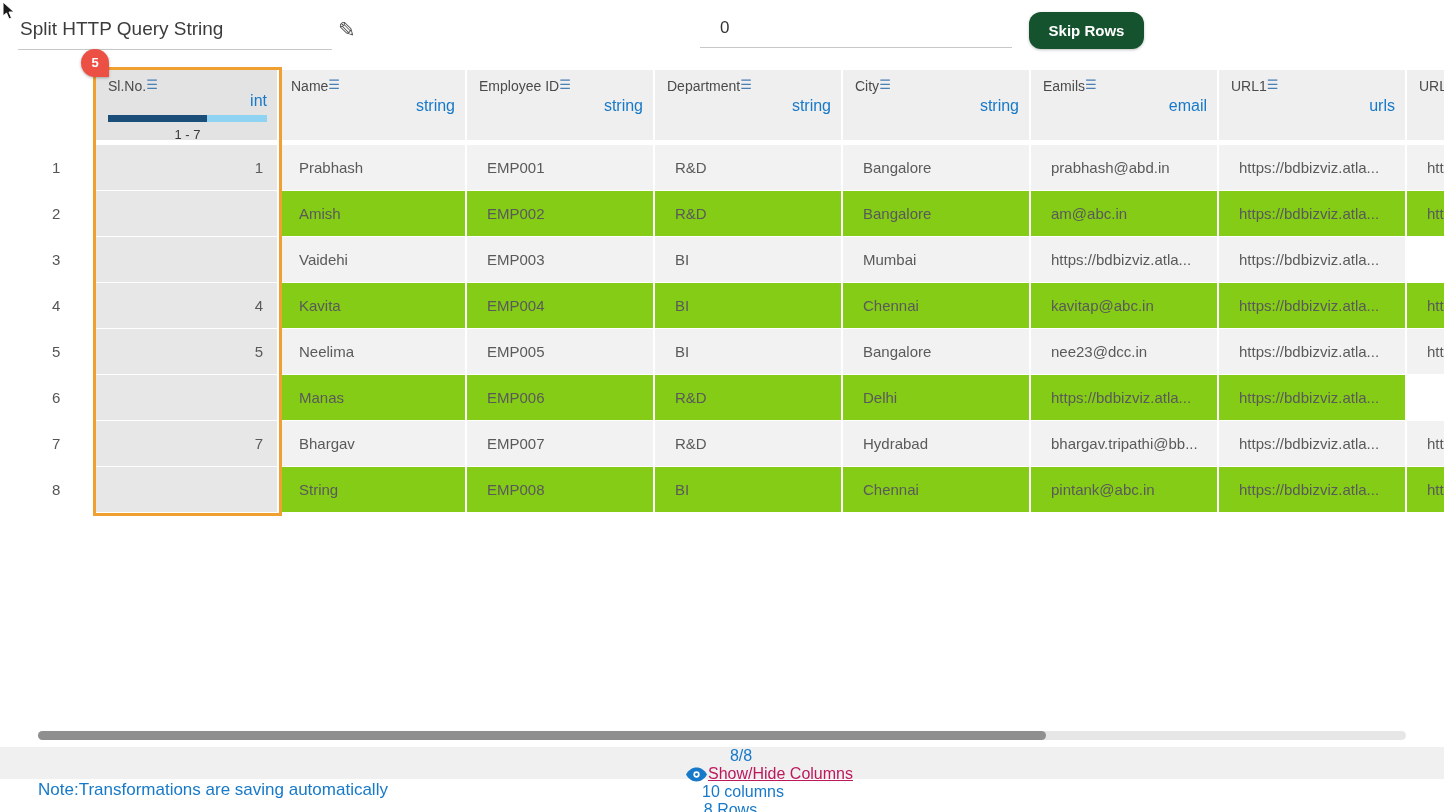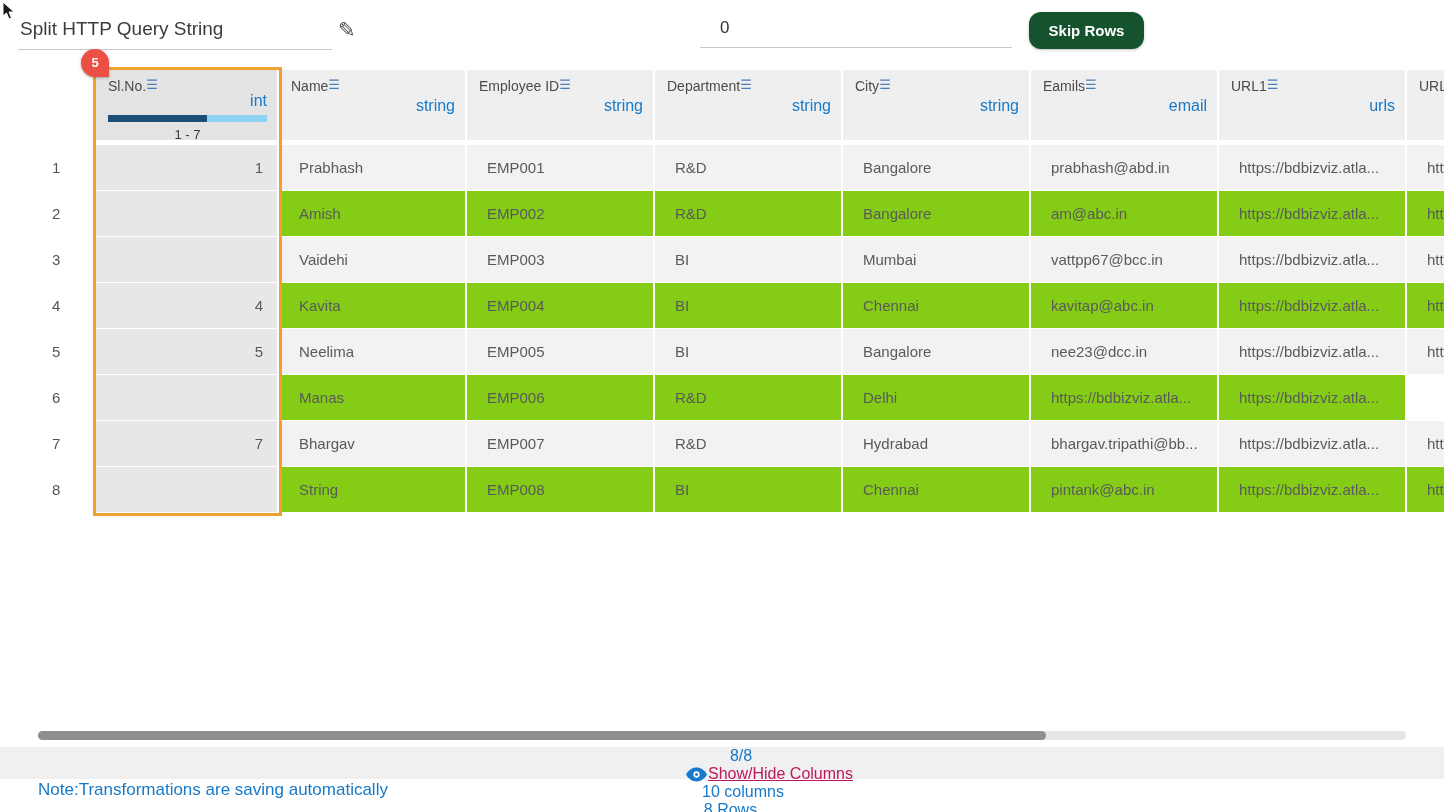--- a/index.html
+++ b/index.html
@@ -204,21 +204,20 @@
         <div class="tcell">https://bdbizviz.atla...</div>
         <div class="tcell">https://bdbizviz.atla...</div>
       </div>
       <div class="trow r-gray">
         <div class="rownum-cell">3</div>
         <div class="tcell slno"></div>
         <div class="tcell">Vaidehi</div>
         <div class="tcell">EMP003</div>
         <div class="tcell">BI</div>
         <div class="tcell">Mumbai</div>
-        <div class="tcell">vattpp67@bcc.in</div>
         <div class="tcell">https://bdbizviz.atla...</div>
         <div class="tcell">https://bdbizviz.atla...</div>
       </div>
       <div class="trow r-white">
         <div class="rownum-cell">4</div>
         <div class="tcell slno">4</div>
         <div class="tcell">Kavita</div>
         <div class="tcell">EMP004</div>
         <div class="tcell">BI</div>
         <div class="tcell">Chennai</div>

